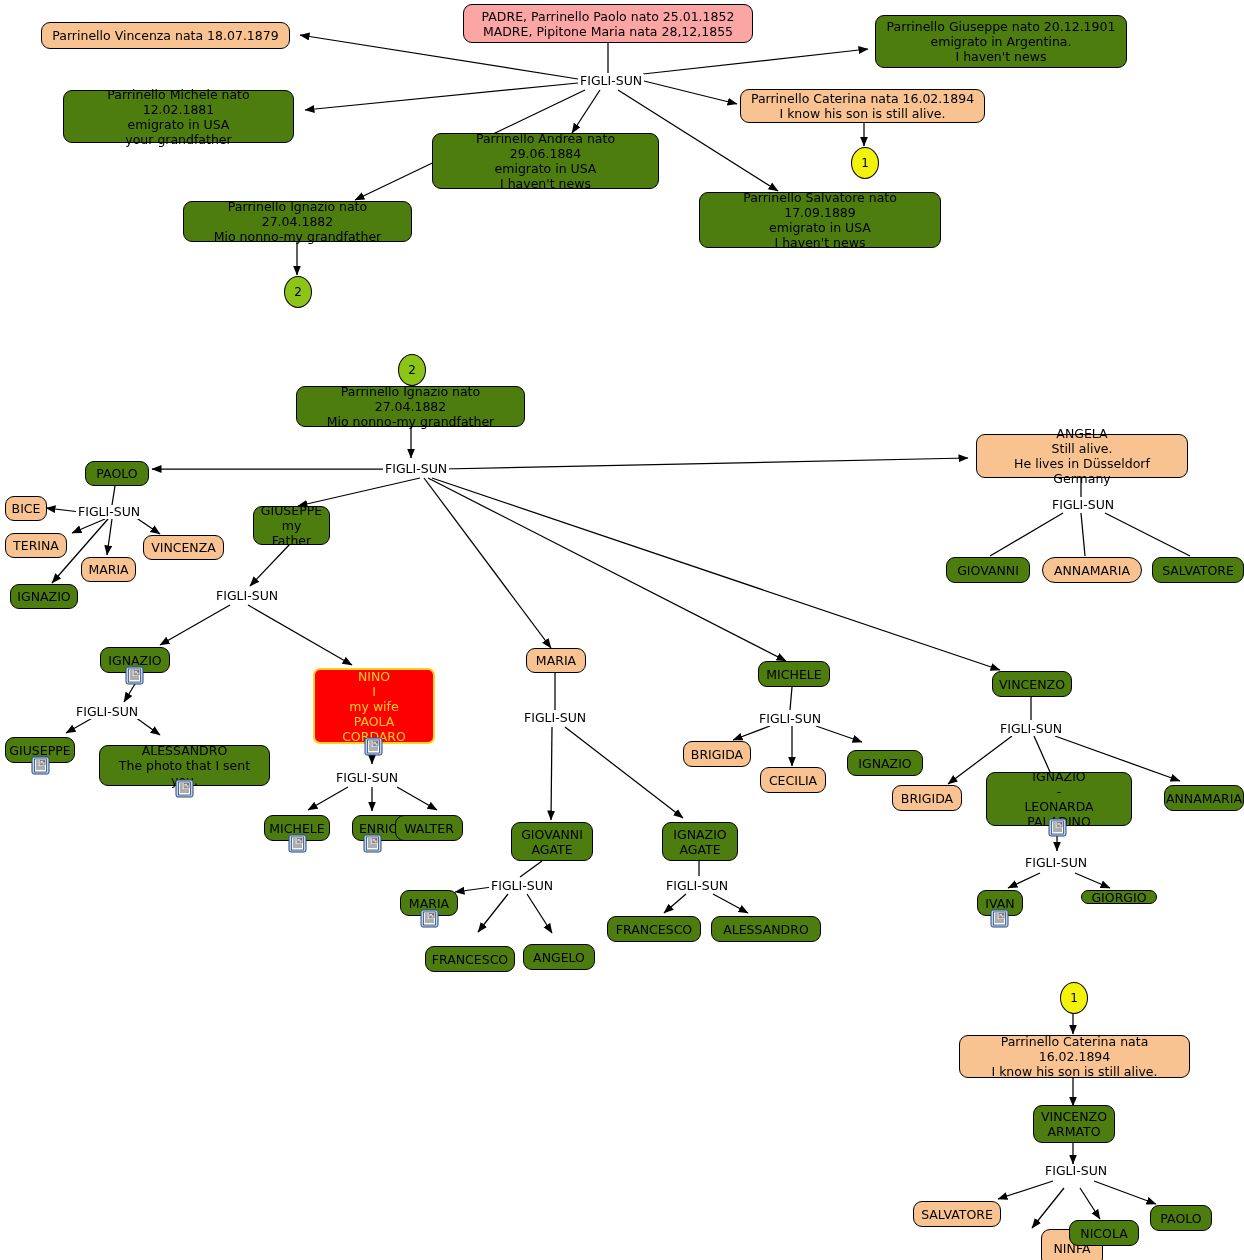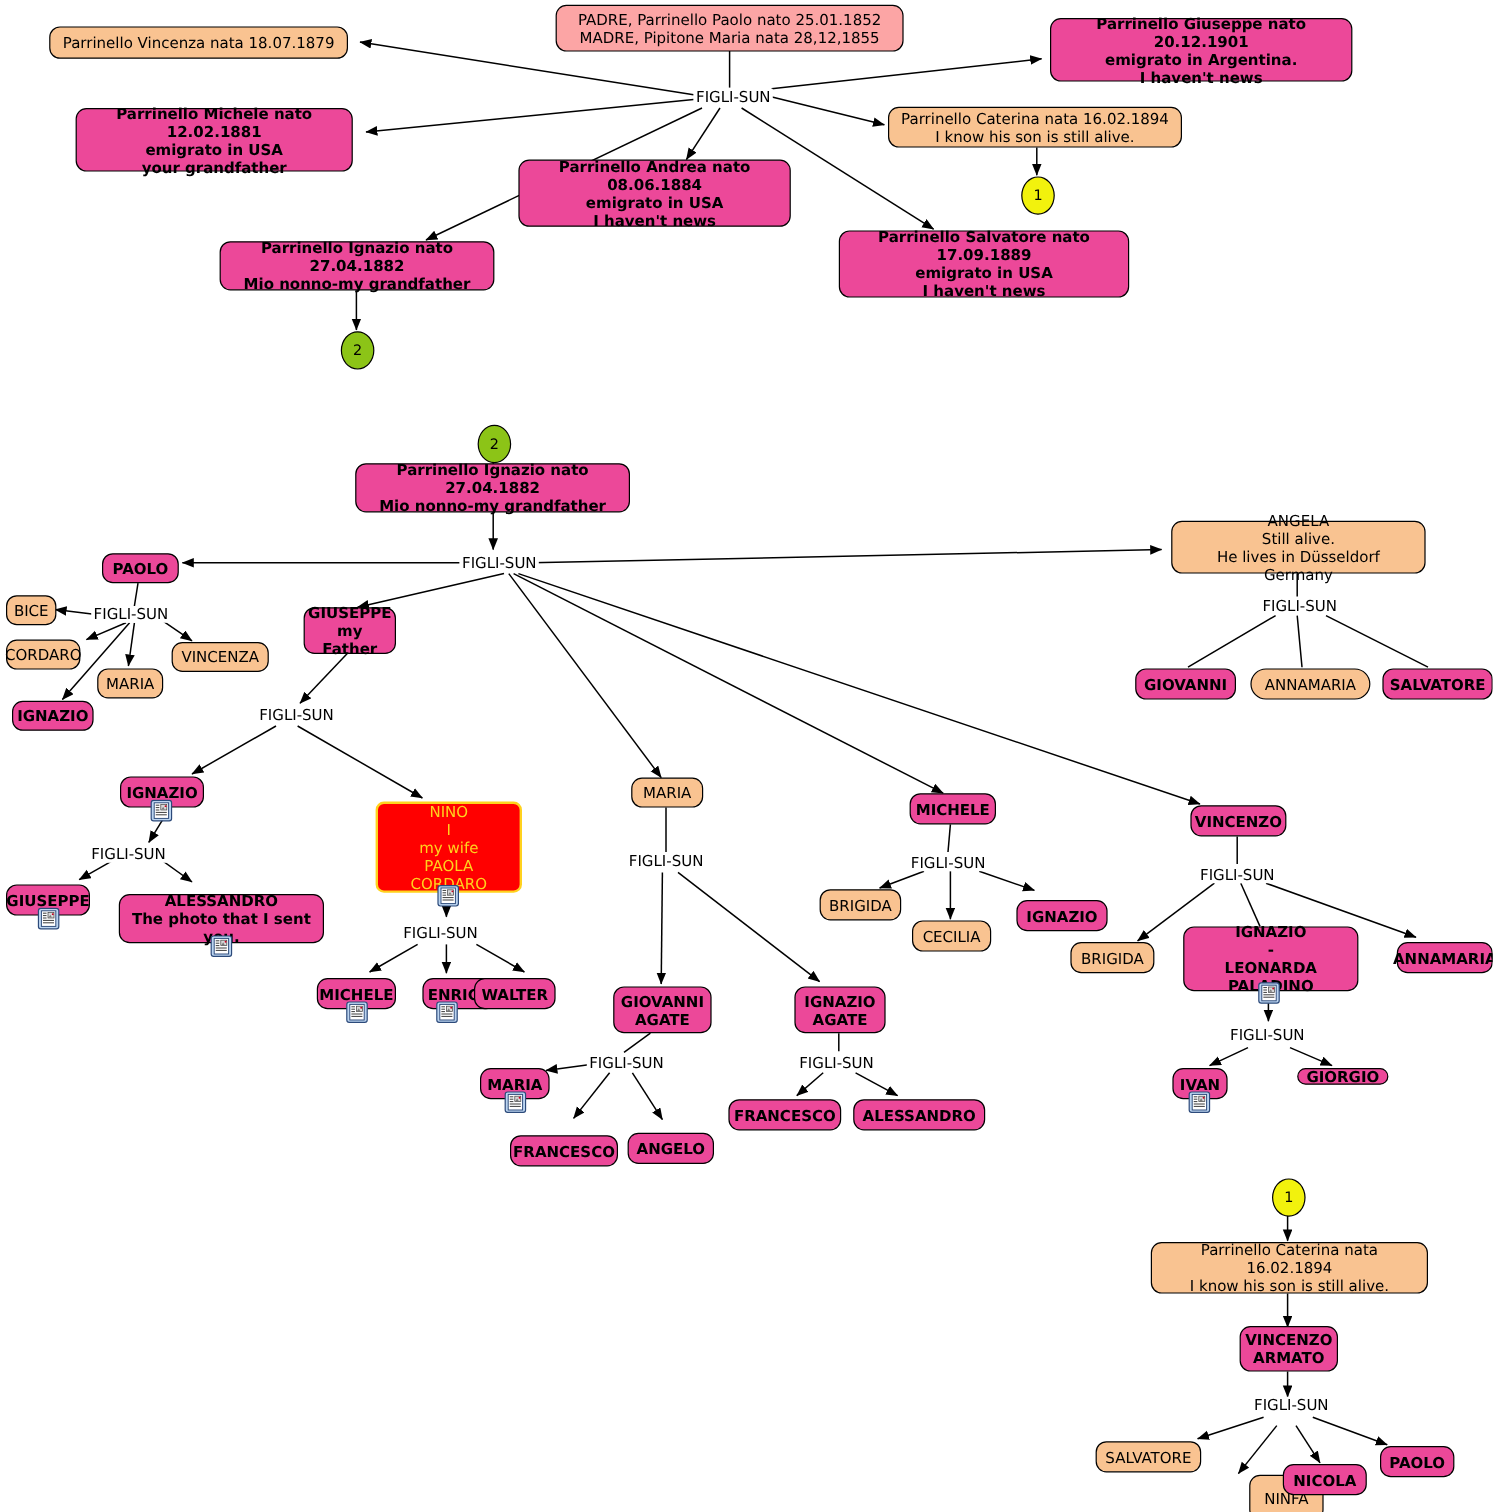--- a/index.html
+++ b/index.html
@@ -3,21 +3,21 @@
 <meta charset="utf-8">
 <style>
   html,body{margin:0;padding:0;background:#ffffff;}
   body{font-family:"DejaVu Sans","Liberation Sans",sans-serif;}
   #canvas{position:relative;width:1244px;height:1260px;background:#fff;overflow:hidden;}
   svg#edges{position:absolute;left:0;top:0;width:1244px;height:1260px;pointer-events:none;}
 
   .node{position:absolute;box-sizing:border-box;border:1.5px solid #000;border-radius:9px;
         display:flex;align-items:center;justify-content:center;text-align:center;
         font-size:12.5px;line-height:15px;color:#000;padding:3px 7px;white-space:pre-line;}
-  .blue{background:#ec4899;font-weight:bold;}
+  .blue{background:#4d7c0f;}
   .orange{background:#F8C291;background:#F9C391;}
   .green{background:#fca5a5;}
   .red{background:#FF0000;color:#FFD21E;border:2.5px solid #FFD21E;border-radius:7px;}
 
   .joint{position:absolute;font-size:12.5px;color:#000;white-space:nowrap;
          background:#fff;padding:0 2px;line-height:14px;}
 
   .bubble{position:absolute;width:26px;height:30px;border:1.5px solid #000;border-radius:50%;
           background:#F2F20D;display:flex;align-items:center;justify-content:center;
           font-size:12px;color:#000;}
@@ -128,21 +128,21 @@
 
   <div class="node orange" style="left:41px;top:22px;width:249px;height:27px;">Parrinello Vincenza nata 18.07.1879</div>
 
   <div class="node blue" style="left:63px;top:90px;width:231px;height:53px;">Parrinello Michele nato 12.02.1881
 emigrato in USA
 your grandfather</div>
 
   <div class="node blue" style="left:183px;top:201px;width:229px;height:41px;">Parrinello Ignazio nato 27.04.1882
 Mio nonno-my grandfather</div>
 
-  <div class="node blue" style="left:432px;top:133px;width:227px;height:56px;">Parrinello Andrea nato 08.06.1884
+  <div class="node blue" style="left:432px;top:133px;width:227px;height:56px;">Parrinello Andrea nato 29.06.1884
 emigrato in USA
 I haven't news</div>
 
   <div class="node blue" style="left:699px;top:192px;width:242px;height:56px;">Parrinello Salvatore nato 17.09.1889
 emigrato in USA
 I haven't news</div>
 
   <div class="node orange" style="left:740px;top:89px;width:245px;height:34px;">Parrinello Caterina nata 16.02.1894
 I know his son is still alive.</div>
 
@@ -157,21 +157,21 @@
   <div class="bubble gr" style="left:398px;top:354px;">2</div>
 
   <div class="node blue" style="left:296px;top:386px;width:229px;height:41px;">Parrinello Ignazio nato 27.04.1882
 Mio nonno-my grandfather</div>
 
   <div class="joint" style="left:383px;top:462px;">FIGLI-SUN</div>
 
   <div class="node blue" style="left:85px;top:461px;width:64px;height:25px;">PAOLO</div>
   <div class="joint" style="left:76px;top:505px;">FIGLI-SUN</div>
   <div class="node orange" style="left:5px;top:496px;width:42px;height:25px;">BICE</div>
-  <div class="node orange" style="left:5px;top:533px;width:62px;height:25px;">CORDARO</div>
+  <div class="node orange" style="left:5px;top:533px;width:62px;height:25px;">TERINA</div>
   <div class="node orange" style="left:81px;top:557px;width:55px;height:25px;">MARIA</div>
   <div class="node blue" style="left:10px;top:584px;width:68px;height:25px;">IGNAZIO</div>
   <div class="node orange" style="left:143px;top:535px;width:81px;height:25px;">VINCENZA</div>
 
   <div class="node blue" style="left:253px;top:506px;width:77px;height:39px;">GIUSEPPE
 my Father</div>
   <div class="joint" style="left:214px;top:589px;">FIGLI-SUN</div>
 
   <div class="node blue" style="left:100px;top:647px;width:70px;height:26px;">IGNAZIO</div>
   <div class="doc-icon" style="left:125px;top:666px;">

